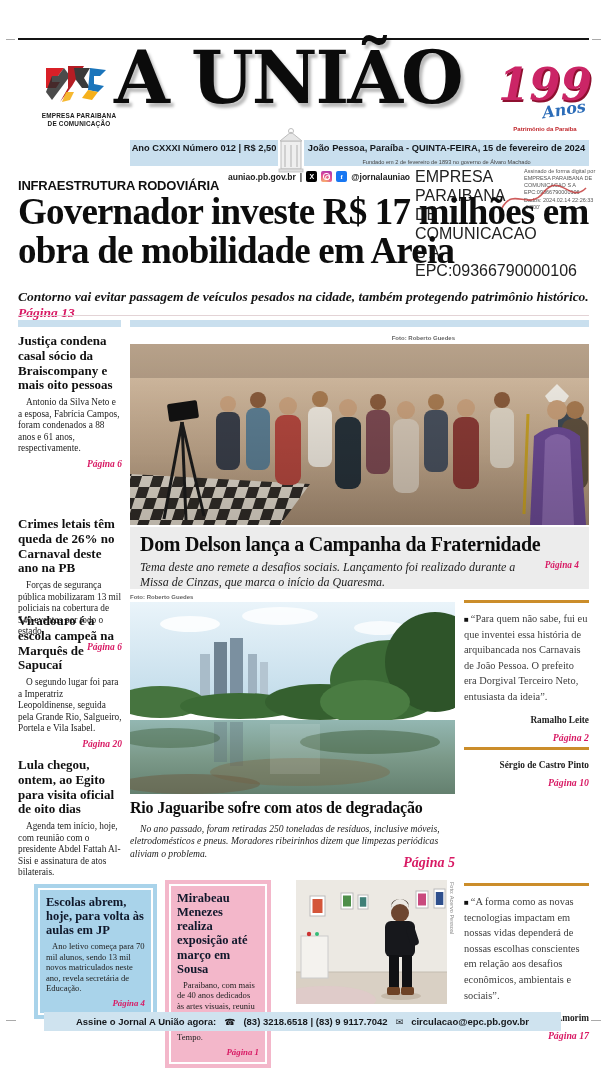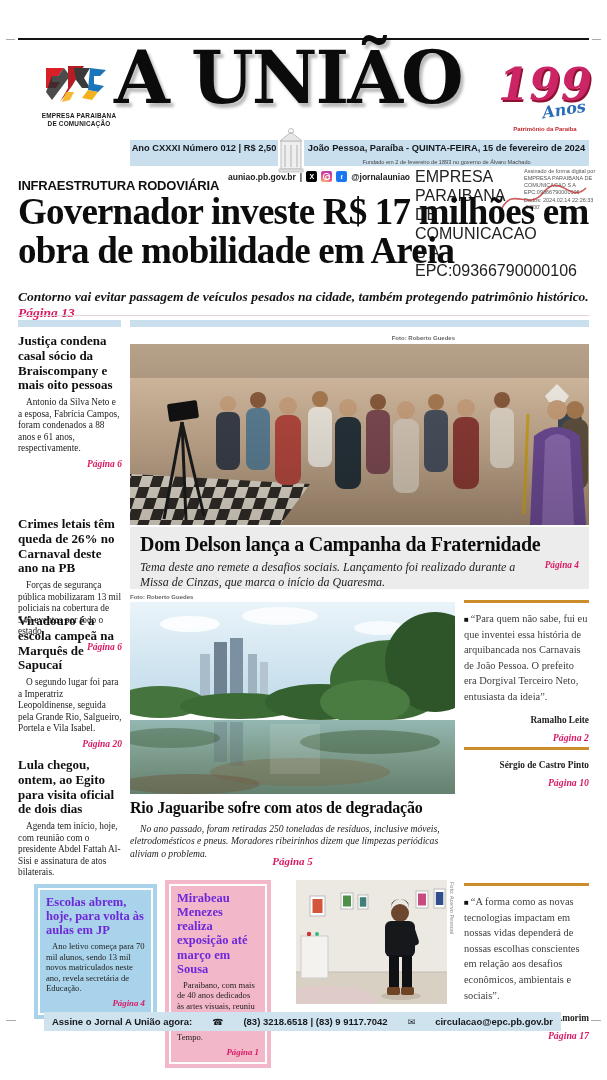--- a/index.html
+++ b/index.html
@@ -65,46 +65,46 @@
   .main-photo{left:130px;top:344px;width:459px;height:181px;}
   .caption-box{left:130px;top:527px;width:459px;height:62px;background:#ececec;box-sizing:border-box;padding:6px 10px 0 10px;}
   .caption-h{font-size:20px;font-weight:bold;letter-spacing:-.3px;color:#0d0d0d;}
   .caption-row{margin-top:4px;display:flex;justify-content:space-between;gap:10px;}
   .caption-d{font-size:12px;font-style:italic;color:#222;}
   .caption-p{font-size:9.3px;white-space:nowrap;}
   .river-credit{left:130px;top:594px;}
   .river-photo{left:130px;top:602px;width:325px;height:192px;}
   .river-h{left:130px;top:799px;width:325px;font-size:16px;font-weight:bold;letter-spacing:-.2px;color:#0d0d0d;}
   .river-d{left:130px;top:823px;width:325px;font-size:9.6px;font-style:italic;line-height:1.3;color:#222;text-indent:10px;}
-  .river-p{left:130px;top:855px;width:325px;text-align:center;font-size:11px;}
+  .river-p{left:130px;top:855px;width:325px;text-align:right;font-size:14px;}
 
   
   .quote{left:464px;width:125px;}
   .q1{top:600px;}.q2{top:747px;}.q3{top:883px;}
   .q-rule{height:3px;background:#cb8d2a;margin-bottom:8px;}
   .q-text{font-size:10.4px;line-height:1.5;color:#3c3c3c;}
   .q-bullet{font-size:8px;color:#111;margin-right:2px;}
   .q-author{margin-top:10px;text-align:right;font-size:9.3px;font-weight:bold;color:#222;}
   .q-page{margin-top:7px;text-align:right;font-size:9.8px;}
 
   
   .tintbox{box-sizing:border-box;padding:4px;}
   .box-inner{border:2px solid #fff;box-sizing:border-box;padding:5px 6px;}
   .schools-box{left:34px;top:884px;width:123px;background:#a9d3ea;}
   .expo-box{left:165px;top:880px;width:106px;background:#f3b7ca;}
-  .box-h{font-size:12.5px;font-weight:bold;line-height:1.13;color:#6d28d9;}
+  .box-h{font-size:12.5px;font-weight:bold;line-height:1.13;color:#0f172a;}
   .box-b{margin-top:4px;font-size:8.6px;line-height:1.22;color:#222;text-indent:6px;}
   .box-p{margin-top:4px;text-align:right;font-size:8.8px;}
   .expo-photo{left:296px;top:880px;width:151px;height:124px;}
   .expo-vcredit{left:449px;top:882px;writing-mode:vertical-rl;font-size:5.5px;color:#888;
         font-family:"Liberation Sans",sans-serif;}
 
   
   .subscribe-bar{left:44px;top:1012px;width:517px;height:19px;background:#cfe3ef;display:flex;
-        align-items:center;justify-content:center;gap:20px;font-size:9.5px;font-weight:bold;color:#15181c;}
+        align-items:center;justify-content:center;gap:8px;font-size:9.5px;font-weight:bold;color:#15181c;}
   .foot-icon{font-size:9px;}
 </style>
 </head>
 <body>
 
 <div class="page">
 
   <div class="abs edgemark" style="left:6px;top:39px;width:9px;"></div>
   <div class="abs top-rule"></div>
   <div class="abs edgemark" style="left:592px;top:39px;width:9px;"></div>
@@ -183,21 +183,21 @@
     <div class="story-h">Crimes letais têm queda de 26% no Carnaval deste ano na PB</div>
     <div class="story-b">Forças de segurança pública mobilizaram 13 mil policiais na cobertura de 540 eventos por todo o estado.</div>
     <div class="story-p pgref">Página 6</div>
   </div>
   <div class="abs story s3">
     <div class="story-h">Viradouro é a escola campeã na Marquês de Sapucaí</div>
     <div class="story-b">O segundo lugar foi para a Imperatriz Leopoldinense, seguida pela Grande Rio, Salgueiro, Portela e Vila Isabel.</div>
     <div class="story-p pgref">Página 20</div>
   </div>
   <div class="abs story s4">
-    <div class="story-h">Lula chegou, ontem, ao Egito para visita oficial de dois dias</div>
+    <div class="story-h">Lula chegou, ontem, ao Egito para visita oficial de oito dias</div>
     <div class="story-b">Agenda tem início, hoje, com reunião com o presidente Abdel Fattah Al-Sisi e assinatura de atos bilaterais.</div>
     <div class="story-p pgref">Página 15</div>
   </div>
 
   <div class="abs credit main-credit">Foto: Roberto Guedes</div>
   <svg class="abs main-photo" viewBox="0 0 459 181" preserveAspectRatio="none">
     <defs>
       <linearGradient id="churchbg" x1="0" y1="0" x2="0" y2="1">
         <stop offset="0" stop-color="#d9c2a8"></stop>
           <stop offset="0.6" stop-color="#c3a98d"></stop>

